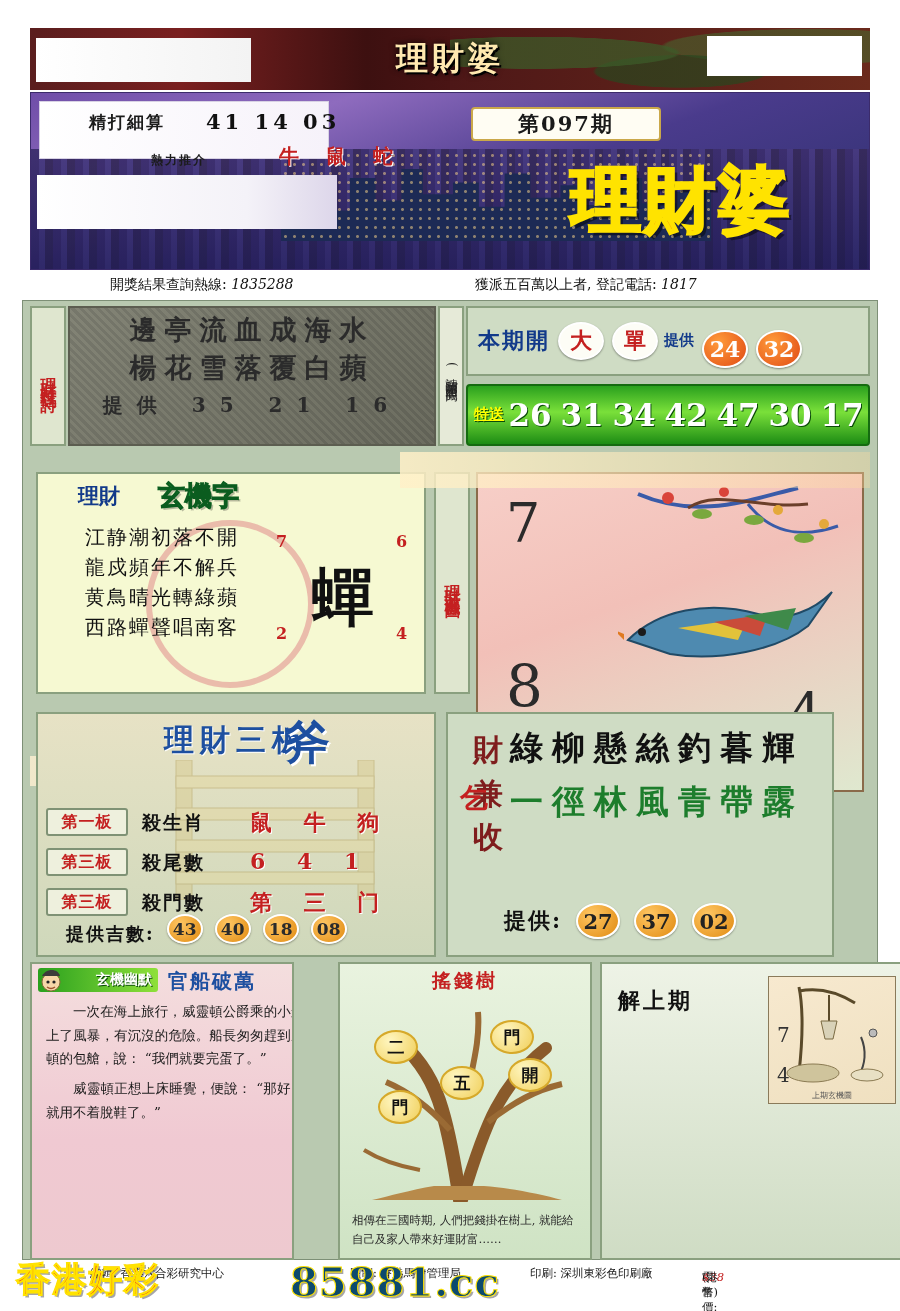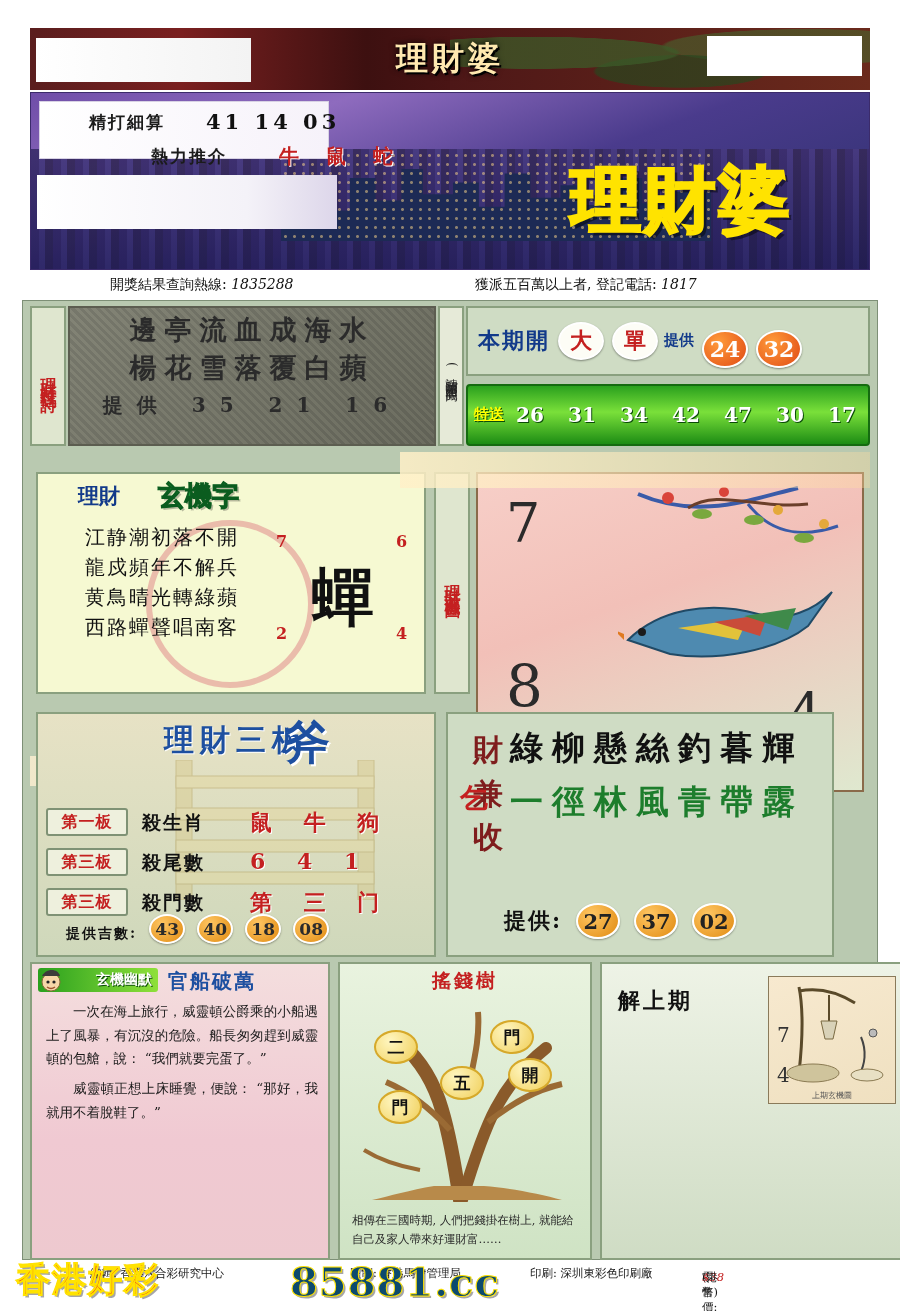--- a/index.html
+++ b/index.html
@@ -81,22 +81,22 @@
   }
   .hdr-txt1 {
     position:absolute; left:58px; top:18px; font-family:"DejaVu Serif",serif;
     font-weight:bold; font-size:17px; color:#1b1b1b; letter-spacing:2px;
   }
   .hdr-nums {
     position:absolute; left:175px; top:16px; font-family:"DejaVu Serif",serif;
     font-weight:bold; font-size:21px; color:#111; letter-spacing:4px;
   }
   .hdr-txt2 {
-    position:absolute; left:120px; top:52px; font-family:"DejaVu Serif",serif;
-    font-weight:bold; font-size:17px; color:#1b1b1b; letter-spacing:2px;
+    position:absolute; left:120px; top:59px; font-family:"DejaVu Serif",serif;
+    font-weight:bold; font-size:12px; color:#1b1b1b; letter-spacing:2px;
   }
   .hdr-animals {
     position:absolute; left:248px; top:50px;
     font-family:"DejaVu Serif",serif; font-weight:bold; font-size:20px;
     color:#c42020; letter-spacing:10px;
     text-shadow:1px 1px 0 #fff;
   }
   .issue-box {
     position:absolute; left:440px; top:14px; width:190px; height:34px;
     background:#fffdf3; border:2px solid #caa84a; border-radius:4px;
@@ -197,21 +197,21 @@
   }
   .rb-label {
     width:34px; margin-left:2px;
     font-family:"DejaVu Serif",serif; font-weight:bold; font-size:15px;
     color:#ffff00; text-align:right; line-height:1.05;
     text-shadow:1px 1px 0 #0b4b08;
     text-decoration:underline;
   }
   .rb-nums {
     flex:1; display:flex; align-items:center; justify-content:space-around;
-    font-family:"DejaVu Serif",serif; font-weight:bold; font-size:20px;
+    font-family:"DejaVu Serif",serif; font-weight:bold; font-size:31px;
     color:#ffffff; text-shadow:1px 1px 0 #0b4b08;
   }
 
   
   .mid-row { position:absolute; left:30px; top:464px; width:840px; height:238px; }
   .xuan-box {
     position:absolute; left:6px; top:8px; width:390px; height:222px;
     background:#f6f9d2; border:2px solid #8aa07f; overflow:hidden;
   }
   .xuan-title {
@@ -320,21 +320,21 @@
     position:absolute; left:204px; top:2px;
     font-family:"DejaVu Serif",serif; font-weight:bold; font-size:22px;
     color:#c42020; letter-spacing:12px;
     text-shadow:1px 1px 0 #fff;
   }
   .lucky {
     position:absolute; left:8px; bottom:8px; width:384px; height:36px;
     display:flex; align-items:center;
   }
   .lucky-lab {
-    font-family:"DejaVu Serif",serif; font-weight:bold; font-size:14px;
+    font-family:"DejaVu Serif",serif; font-weight:bold; font-size:18px;
     color:#111; margin-left:20px; letter-spacing:2px;margin-top:9px;
   }
   .lucky-ball {
     width:36px; height:30px; border-radius:50%;
     background:radial-gradient(circle at 35% 30%,#ffc663,#e08a10);
     color:#2b2b2b; border:2px solid #fff;
     display:flex; align-items:center; justify-content:center;
     font-family:"DejaVu Serif",serif; font-weight:bold; font-size:17px;
     margin-left:12px;
     box-shadow:0 1px 2px rgba(0,0,0,.35);
@@ -375,21 +375,21 @@
     width:44px; height:36px; border-radius:50%;
     background:radial-gradient(circle at 35% 30%,#ffc663,#e08a10);
     color:#222; border:2px solid #fff;
     display:flex; align-items:center; justify-content:center;
     font-family:"DejaVu Serif",serif; font-weight:bold; font-size:21px;
     margin-left:14px; box-shadow:0 1px 2px rgba(0,0,0,.35);
   }
 
   
   .humor {
-    position:absolute; left:30px; top:962px; width:300px; height:298px;
+    position:absolute; left:30px; top:962px; width:264px; height:298px;
     background:linear-gradient(180deg,#f4dede,#f0c9d2 60%,#eec9cf);
     border:2px solid #8aa07f; overflow:hidden;
   }
   .humor-badge {
     position:absolute; left:6px; top:4px; width:120px; height:24px;
     background:linear-gradient(90deg,#2aa01e,#8fe03a);
     border-radius:3px;
     font-family:"DejaVu Serif",serif; font-weight:bold; font-size:14px;
     color:#ffffff; display:flex; align-items:center; justify-content:flex-end;
     padding-right:6px;
@@ -504,20 +504,21 @@
     <div class="city"></div>
     <div class="skyline"></div>
     <div class="lights"></div>
     <div class="hdr-white-left"></div>
     <div class="hdr-white-bottom"></div>
 
     <div class="hdr-txt1">精打細算</div>
     <div class="hdr-nums">41  14  03</div>
     <div class="hdr-txt2">熱力推介</div>
     <div class="hdr-animals">牛 鼠 蛇</div>
+    <div class="issue-box">第097期</div>
     <div class="big-logo">理財婆</div>
   </div>
 
   <div class="hot-lines">
     <div class="hot-l">
       <span>開獎結果查詢熱線:</span>
       <span class="hot-num">1835288</span>
     </div>
     <div class="hot-r">
       <span>獲派五百萬以上者, 登記電話:</span>

